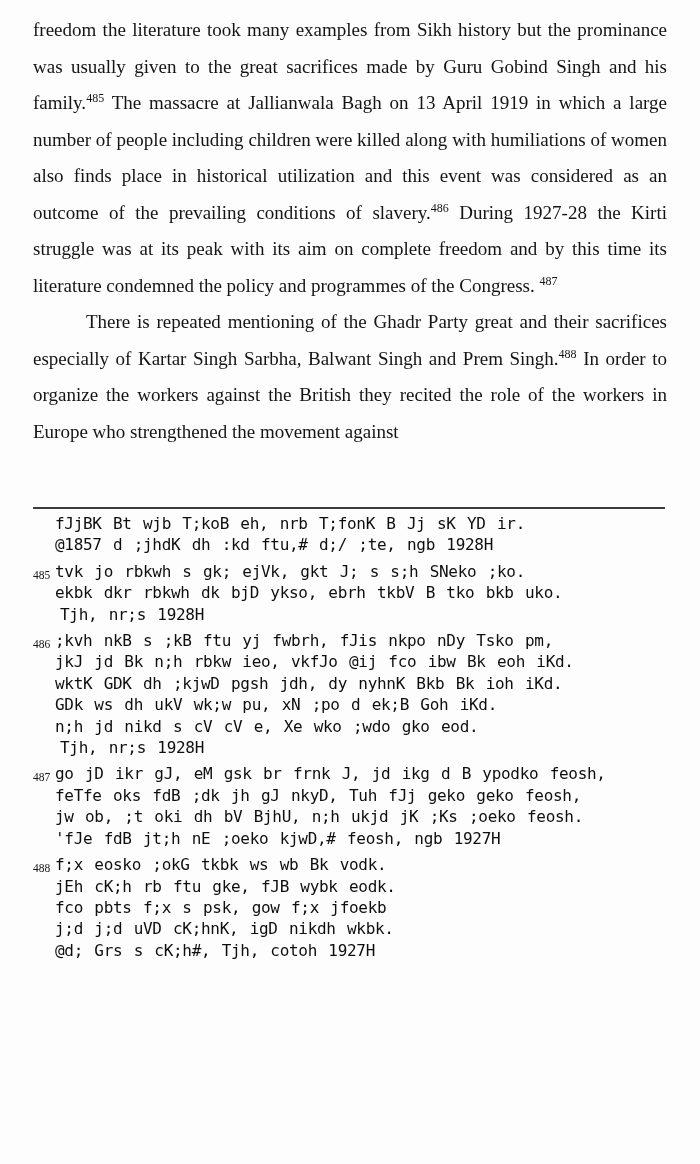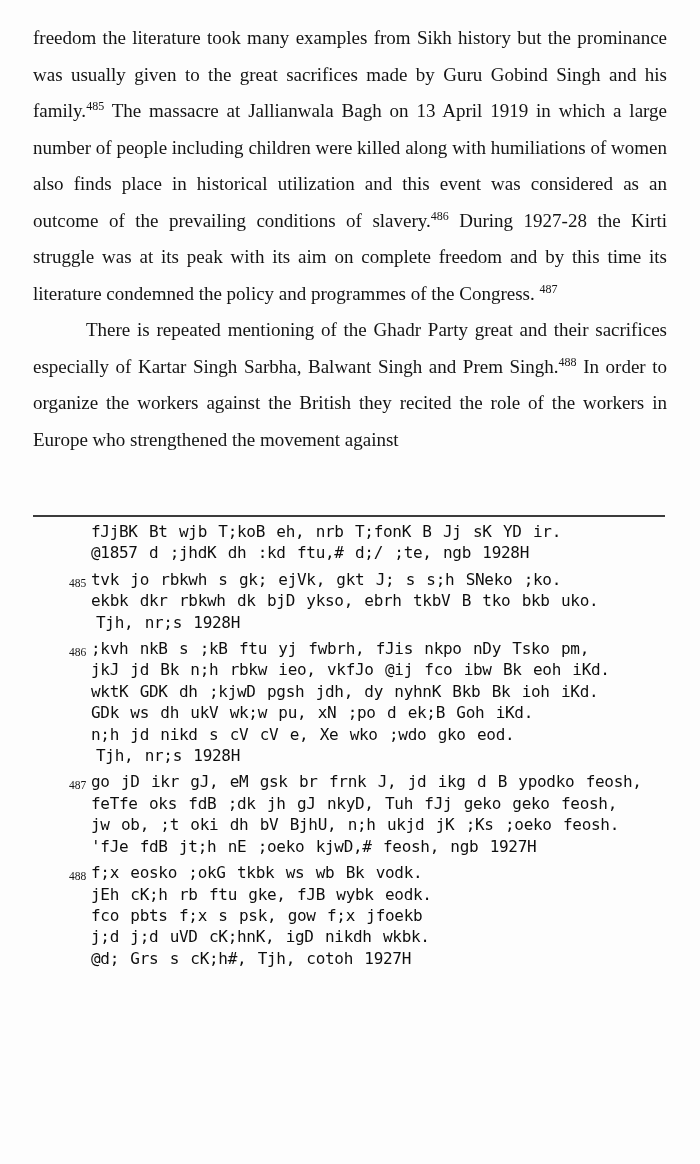--- a/index.html
+++ b/index.html
@@ -3,21 +3,21 @@
 <meta charset="utf-8">
 <style>
   html, body { margin:0; padding:0; }
   body {
     width:700px; height:1164px;
     background:#fdfdfd;
     color:#151515;
     font-family:"Liberation Serif", serif;
     overflow:hidden;
   }
-  .page { padding:20px 33px 0 33px; width:634px; }
+  .page { padding:12px 33px 0 33px; width:634px; }
 
   
   .body-text p {
     margin:0;
     font-size:19px;
     line-height:36.5px;
     text-align:justify;
     color:#141414;
   }
   p.indent { text-indent:53px; }
@@ -36,21 +36,20 @@
     background:#3c3c3c;
   }
 
   
   .footnotes {
     margin-top:4px;
     font-family:"DejaVu Sans Mono", monospace;
     font-size:16px;
     line-height:21.4px;
     color:#0e0e0e;
-    margin-left:36px;
   }
   .footnote { position:relative; padding-left:22px; margin-bottom:5px; }
   .fn-num {
     position:absolute; left:0; top:4px;
     font-family:"Liberation Serif", serif;
     font-size:11.5px;
     color:#141414;
   }
   .fn-line { white-space:nowrap; letter-spacing:-0.3px; word-spacing:2px; }
   .fn-line .it { }

